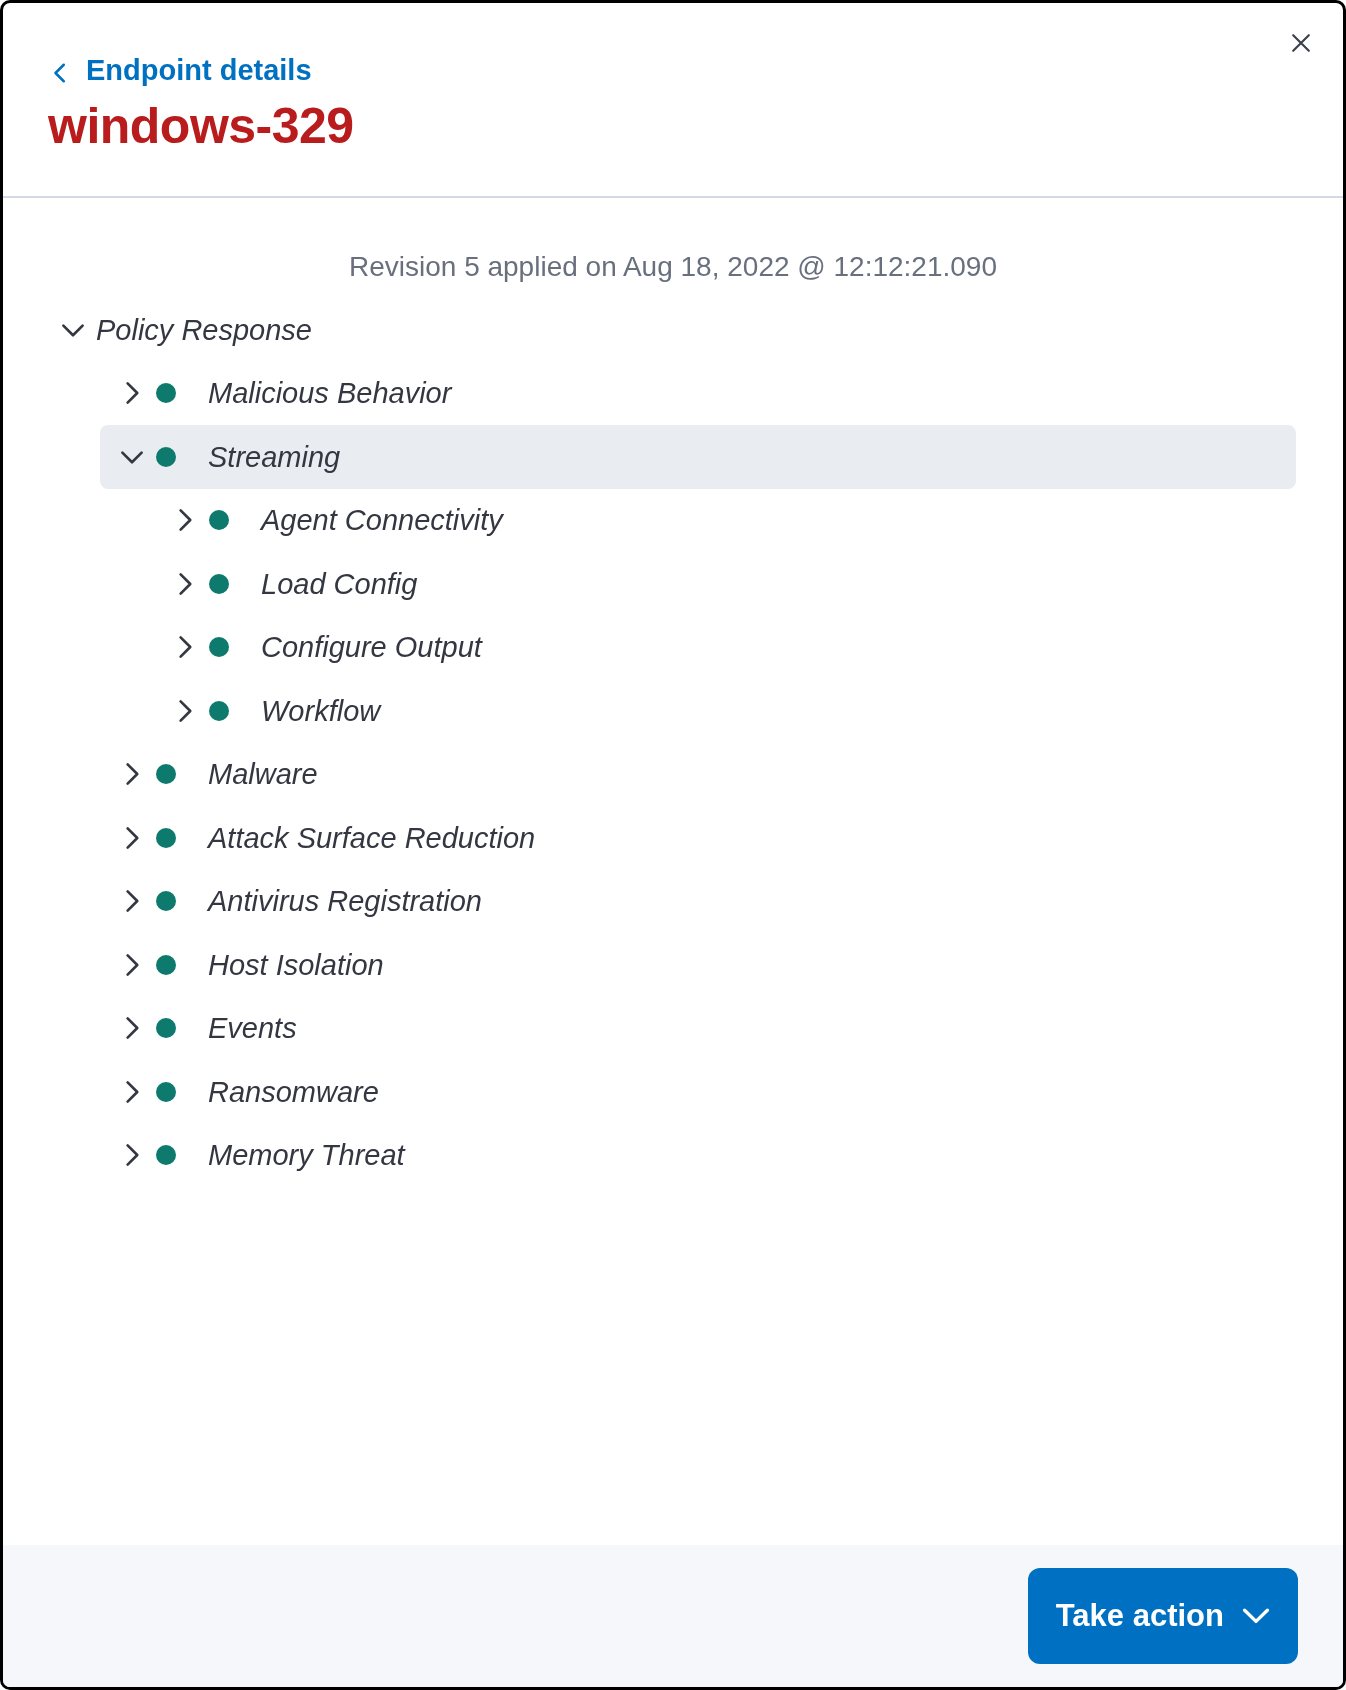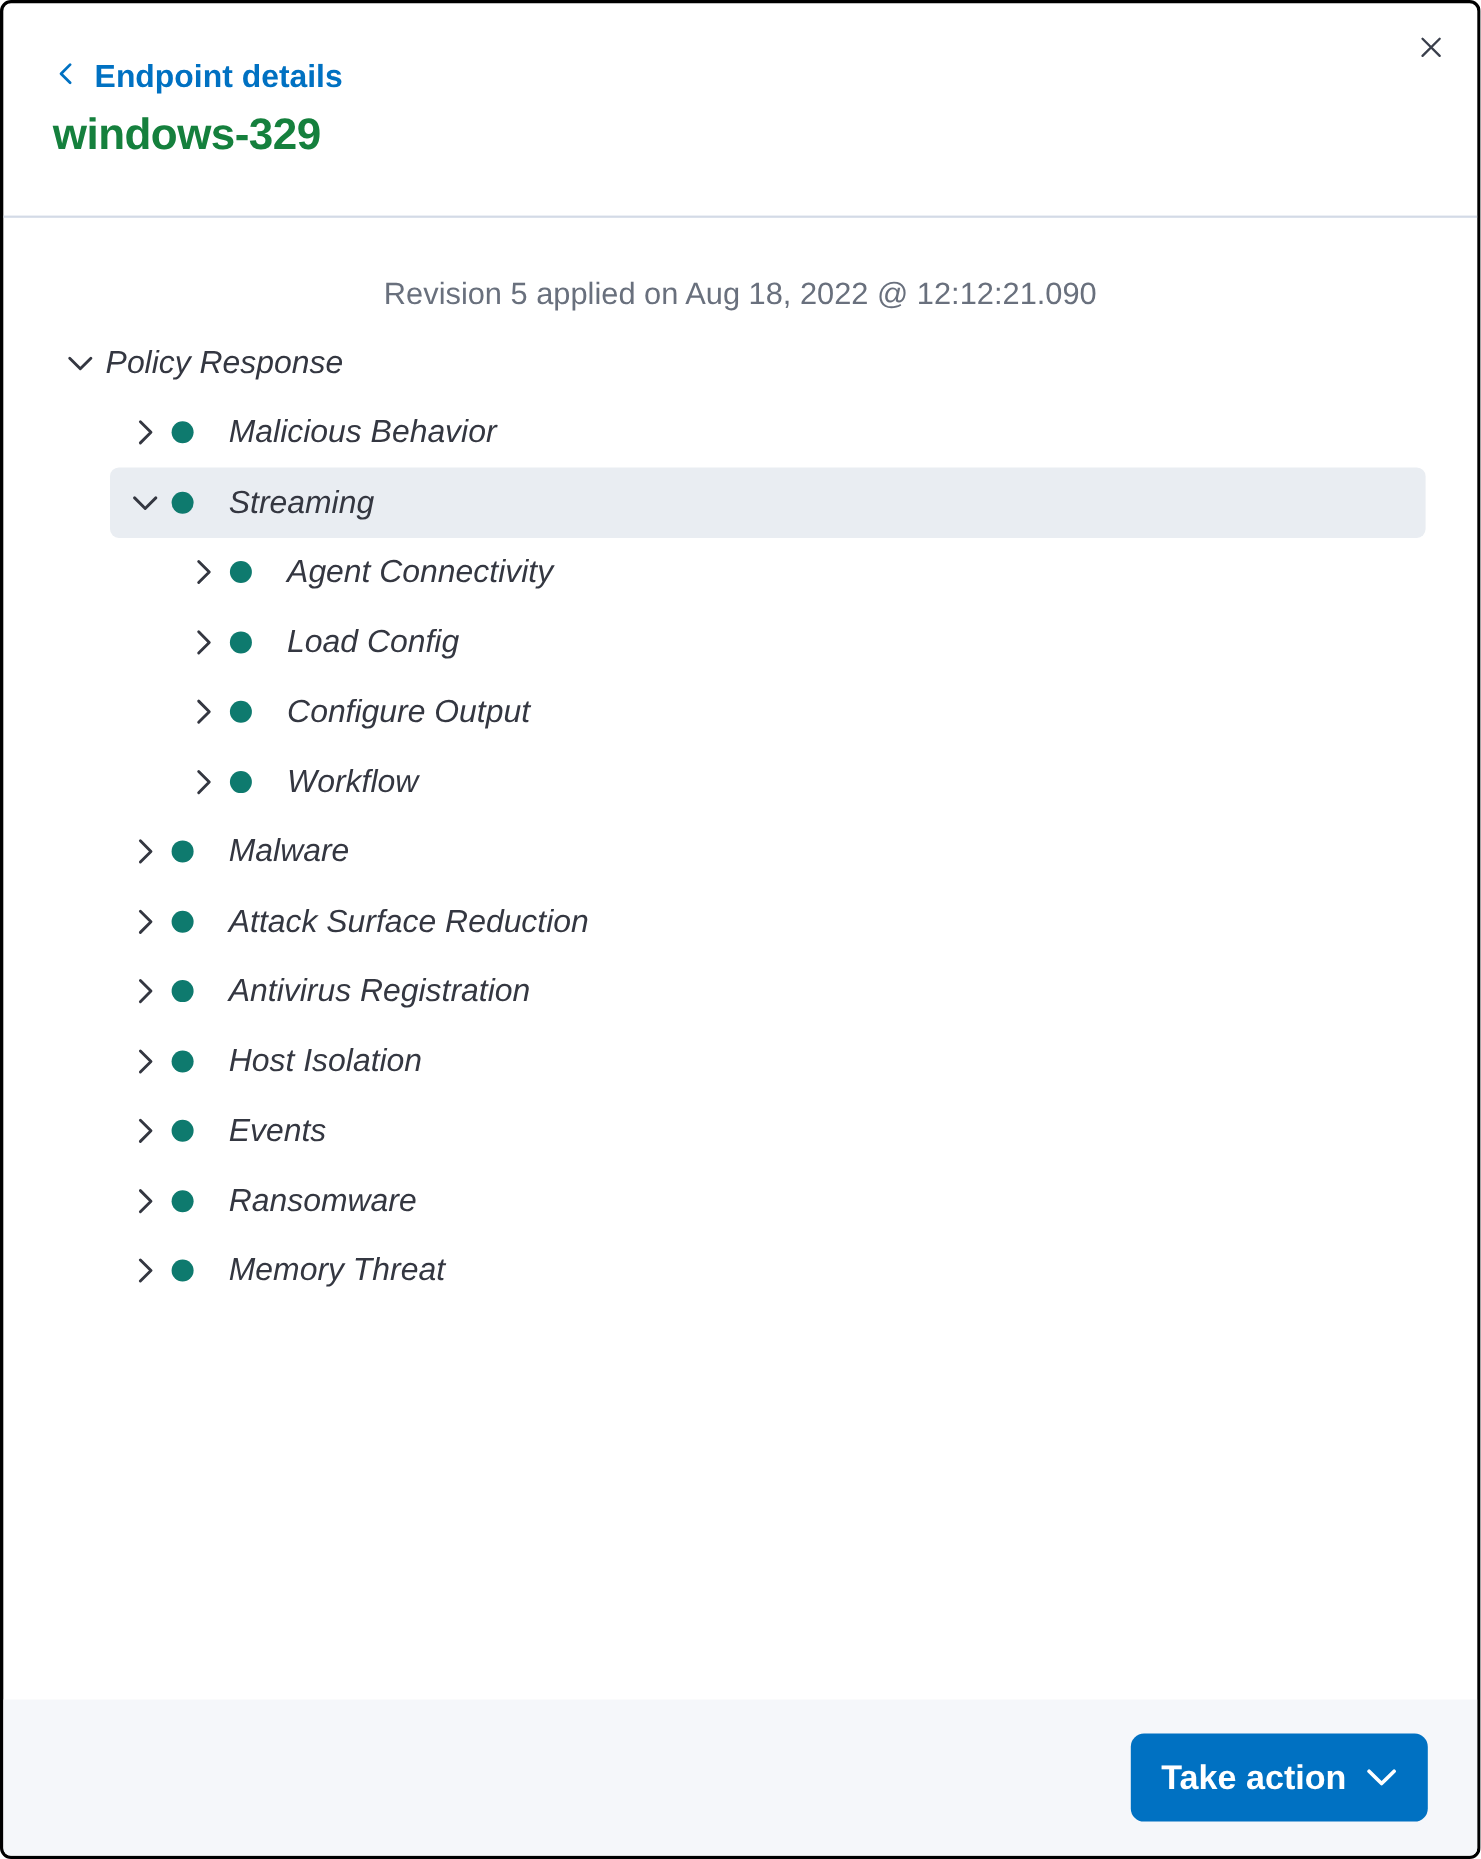--- a/index.html
+++ b/index.html
@@ -17,31 +17,31 @@
   }
 
   
   .flyout-header {
     flex:none;
     padding:52px 45px 0 45px;
     height:195px;
     border-bottom:2px solid #d3dae6;
   }
   .back-link {
-    display:inline-flex; align-items:flex-start; gap:14px;
+    display:inline-flex; align-items:flex-end; gap:14px;
     color:var(--accent,#0071c2);
     font-size:29px; font-weight:700; line-height:30px;
     cursor:pointer; text-decoration:none;
   }
   .back-link svg { display:block; }
   .flyout-title {
     margin-top:10px;
-    font-size:40px; line-height:54px; font-weight:700;
+    font-size:50px; line-height:54px; font-weight:700;
     letter-spacing:-0.5px;
-    color:#15803d;
+    color:#b91c1c;
   }
   .close-btn {
     position:absolute; top:25px; right:26px;
     width:32px; height:32px;
     display:flex; align-items:center; justify-content:center;
     background:transparent; border:none; cursor:pointer;
   }
 
   
   .flyout-body {
@@ -91,21 +91,21 @@
 
   
   .flyout-footer {
     flex:none; height:142px;
     background:var(--footerbg,#f5f7fa);
     display:flex; justify-content:flex-end; align-items:center;
     padding-right:45px;
   }
   .take-action-btn {
     display:inline-flex; align-items:center; gap:18px;
-    height:80px; padding:0 28px;
+    height:96px; padding:0 28px;
     background:var(--accent,#0071c2);
     color:#ffffff;
     font-family:inherit;
     font-size:31px; font-weight:700;
     border:none; border-radius:12px;
     cursor:pointer;
     justify-content:center;
   }
   .take-action-btn svg { display:block; }
 </style>

